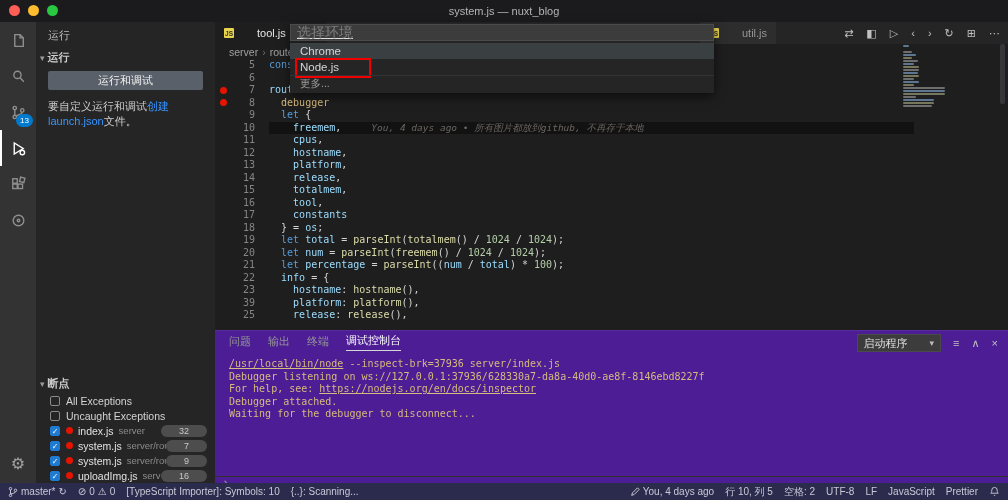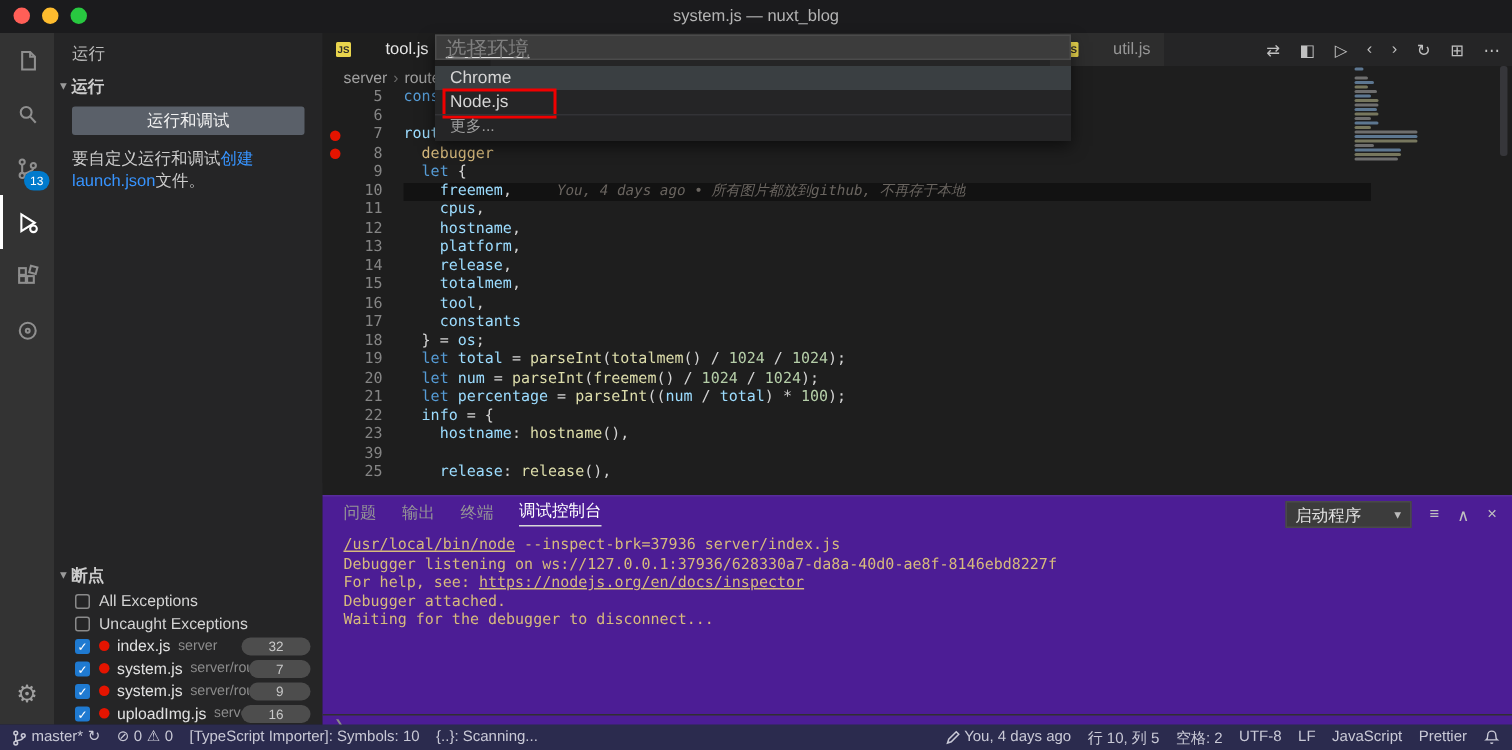--- a/index.html
+++ b/index.html
@@ -254,21 +254,21 @@
         <div class="code-line"><span class="bp-col"></span><span class="lnum">14</span><span class="line-text"><span>    </span><span class="tk-vr">release</span><span class="tk-pn">,</span></span></div>
         <div class="code-line"><span class="bp-col"></span><span class="lnum">15</span><span class="line-text"><span>    </span><span class="tk-vr">totalmem</span><span class="tk-pn">,</span></span></div>
         <div class="code-line"><span class="bp-col"></span><span class="lnum">16</span><span class="line-text"><span>    </span><span class="tk-vr">tool</span><span class="tk-pn">,</span></span></div>
         <div class="code-line"><span class="bp-col"></span><span class="lnum">17</span><span class="line-text"><span>    </span><span class="tk-vr">constants</span></span></div>
         <div class="code-line"><span class="bp-col"></span><span class="lnum">18</span><span class="line-text"><span>  </span><span class="tk-pn">}</span><span class="tk-pn"> = </span><span class="tk-vr">os</span><span class="tk-pn">;</span></span></div>
         <div class="code-line"><span class="bp-col"></span><span class="lnum">19</span><span class="line-text"><span>  </span><span class="tk-kw">let</span><span> </span><span class="tk-vr">total</span><span class="tk-pn"> = </span><span class="tk-fn">parseInt</span><span class="tk-pn">(</span><span class="tk-fn">totalmem</span><span class="tk-pn">()</span><span class="tk-pn"> / </span><span class="tk-nu">1024</span><span class="tk-pn"> / </span><span class="tk-nu">1024</span><span class="tk-pn">);</span></span></div>
         <div class="code-line"><span class="bp-col"></span><span class="lnum">20</span><span class="line-text"><span>  </span><span class="tk-kw">let</span><span> </span><span class="tk-vr">num</span><span class="tk-pn"> = </span><span class="tk-fn">parseInt</span><span class="tk-pn">(</span><span class="tk-fn">freemem</span><span class="tk-pn">()</span><span class="tk-pn"> / </span><span class="tk-nu">1024</span><span class="tk-pn"> / </span><span class="tk-nu">1024</span><span class="tk-pn">);</span></span></div>
         <div class="code-line"><span class="bp-col"></span><span class="lnum">21</span><span class="line-text"><span>  </span><span class="tk-kw">let</span><span> </span><span class="tk-vr">percentage</span><span class="tk-pn"> = </span><span class="tk-fn">parseInt</span><span class="tk-pn">((</span><span class="tk-vr">num</span><span class="tk-pn"> / </span><span class="tk-vr">total</span><span class="tk-pn">)</span><span class="tk-pn"> * </span><span class="tk-nu">100</span><span class="tk-pn">);</span></span></div>
         <div class="code-line"><span class="bp-col"></span><span class="lnum">22</span><span class="line-text"><span>  </span><span class="tk-vr">info</span><span class="tk-pn"> = {</span></span></div>
         <div class="code-line"><span class="bp-col"></span><span class="lnum">23</span><span class="line-text"><span>    </span><span class="tk-vr">hostname</span><span class="tk-pn">: </span><span class="tk-fn">hostname</span><span class="tk-pn">(),</span></span></div>
-        <div class="code-line"><span class="bp-col"></span><span class="lnum">39</span></div>
+        <div class="code-line"><span class="bp-col"></span><span class="lnum">39</span><span class="line-text"><span>    </span><span class="tk-vr">platform</span><span class="tk-pn">: </span><span class="tk-fn">platform</span><span class="tk-pn">(),</span></span></div>
         <div class="code-line"><span class="bp-col"></span><span class="lnum">25</span><span class="line-text"><span>    </span><span class="tk-vr">release</span><span class="tk-pn">: </span><span class="tk-fn">release</span><span class="tk-pn">(),</span></span></div>
       </div>
   </div>
   <div class="minimap" id="minimap">
       <div style="width: 6.25px; background: rgb(93, 119, 145);"></div>
       <div style="width: 3px; background: transparent;"></div>
       <div style="width: 8.75px; background: rgb(110, 110, 110);"></div>
       <div style="width: 12.5px; background: rgb(93, 119, 145);"></div>
       <div style="width: 8.75px; background: rgb(119, 119, 94);"></div>
       <div style="width: 15px; background: rgb(110, 110, 110);"></div>

